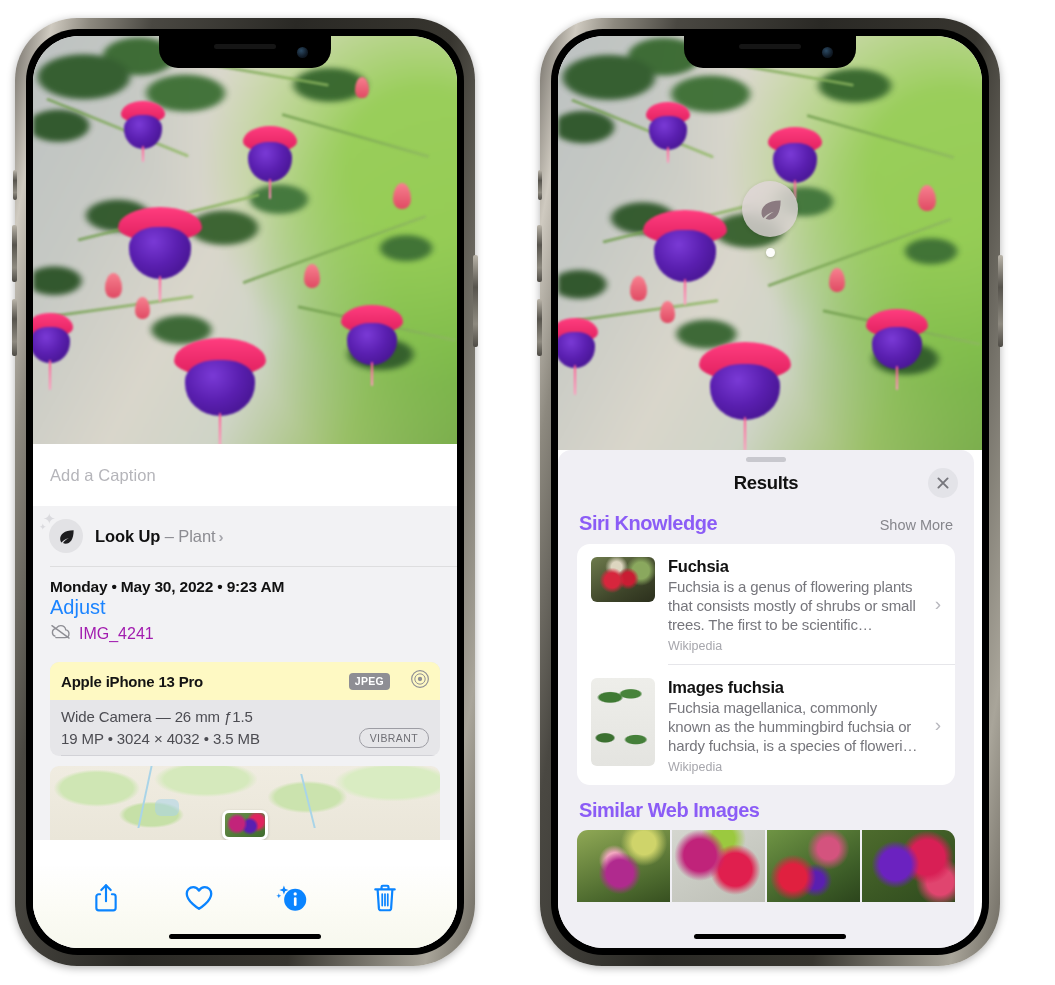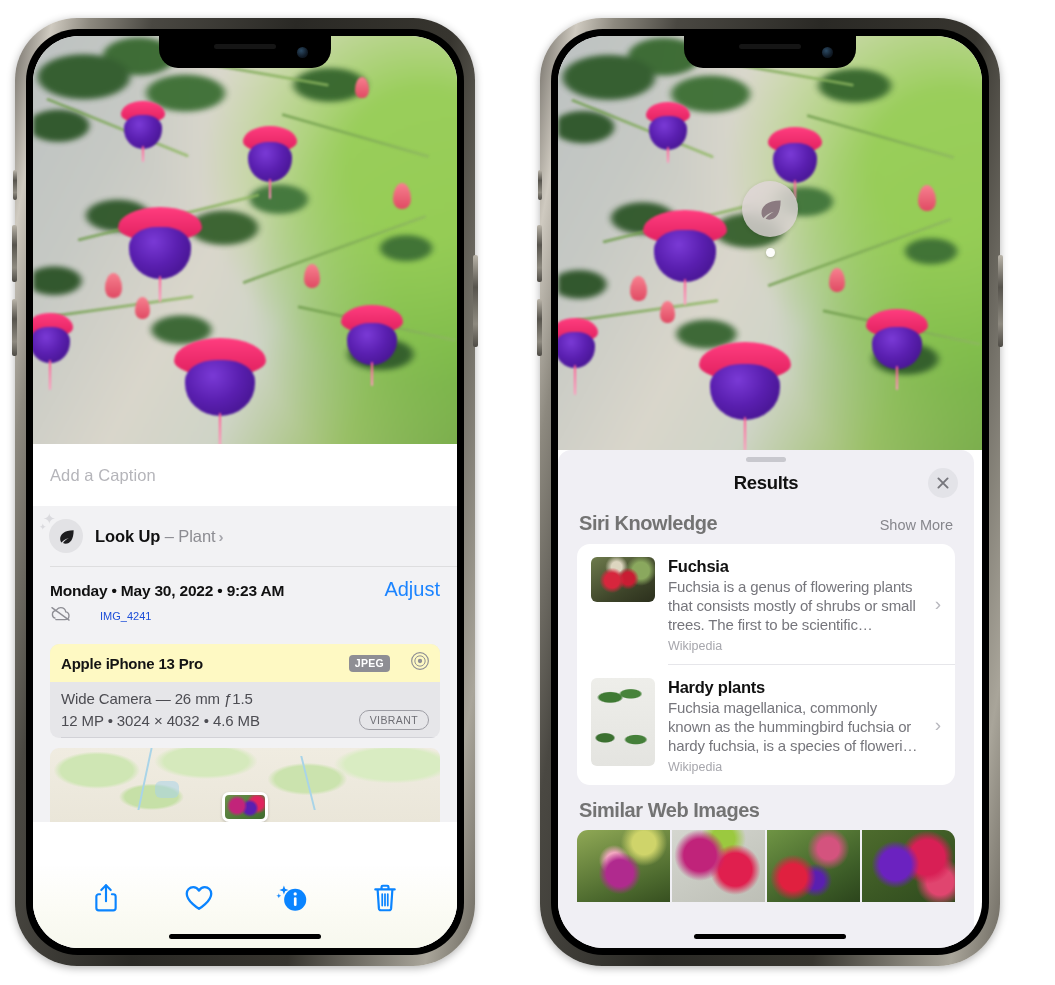--- a/index.html
+++ b/index.html
@@ -145,25 +145,25 @@
   }
   .spark { position:absolute; color:#dadade; line-height:1; }
   .spark.a { left:-6px; top:-8px; font-size:15px; }
   .spark.b { left:-10px; top:4px; font-size:9px; }
   .lu-text { font-size:16.5px; font-weight:700; color:#111; letter-spacing:-.1px; }
   .lu-text .sub { font-weight:400; color:#8c8c92; }
   .lu-chev { color:#a6a6ac; font-size:15px; margin-left:3px; }
   .hair { height:1px; background:#dededf; margin-left:17px; }
 
   .meta-block { background:#f2f2f4; padding:11px 17px 9px; }
-  .meta-top { display:flex; align-items:baseline; justify-content:space-between; }
+  .meta-top { display:flex; align-items:baseline; justify-content:space-between;flex-direction:column; }
   .meta-date { font-size:15.5px; font-weight:700; color:#111; letter-spacing:-.2px; }
   .meta-adjust { font-size:20px; color:#1b84ff; }
   .meta-file { display:flex; align-items:center; gap:8px; margin-top:5px; }
-  .meta-fname { font-size:11px; color:#1d4ed8;margin-left:21px; }
+  .meta-fname { font-size:16px; color:#a21caf; }
 
   .exif-card { margin:9px 17px 0; background:#e6e6e9; border-radius:9px; overflow:hidden; }
   .exif-head {
     display:flex; align-items:center; justify-content:space-between;
     padding:7px 10px 7px 11px; background:#fef9c3;
   }
   .exif-dev { font-size:15px; font-weight:700; color:#141414; letter-spacing:-.2px; }
   .exif-right { display:flex; align-items:center; gap:20px; }
   .badge-jpeg {
     font-size:10.5px; font-weight:700; color:#fff; background:#8e8e94;
@@ -252,21 +252,21 @@
   .res-title { font-size:18.5px; font-weight:700; color:#111; letter-spacing:-.3px; }
   .res-close {
     position:absolute; right:16px; top:50%; transform:translateY(-50%);
     width:30px; height:30px; border-radius:50%; background:#e3e3e8;
     display:flex; align-items:center; justify-content:center;
   }
   .sec-head {
     display:flex; align-items:baseline; justify-content:space-between;
     padding:8px 21px 9px;
   }
-  .sec-title { font-size:20px; font-weight:700; color:#737373; letter-spacing:-.45px; }
+  .sec-title { font-size:20px; font-weight:700; color:#8b5cf6; letter-spacing:-.45px; }
   .sec-more { font-size:14.5px; color:#86868c; }
   .cards { margin:0 19px; background:#fff; border-radius:13px; overflow:hidden; }
   .card { display:flex; align-items:flex-start; gap:13px; padding:13px 12px 11px 14px; position:relative;justify-content:center; }
   .card-thumb { flex:0 0 auto; border-radius:6px; overflow:hidden; }
   .thumb-a {
     width:64px; height:45px;
     background:
       radial-gradient(circle at 33% 52%, #d7263d 0 15%, rgba(215,38,61,0) 26%),
       radial-gradient(circle at 58% 48%, #c81d33 0 14%, rgba(200,29,51,0) 25%),
       radial-gradient(circle at 40% 22%, #ddd6c0 0 10%, rgba(221,214,192,0) 22%),
@@ -432,21 +432,21 @@
                       <circle cx="12" cy="12" r="10" fill="none" stroke="#8e8e94" stroke-width="1.4"></circle>
                       <circle cx="12" cy="12" r="6.2" fill="none" stroke="#8e8e94" stroke-width="1.2"></circle>
                       <circle cx="12" cy="12" r="2.6" fill="#8e8e94"></circle>
                     </svg>
                   </span>
                 </span>
               </div>
               <div class="exif-body">
                 <div class="exif-l1">Wide Camera — 26 mm ƒ1.5</div>
                 <div class="exif-l2row">
-                  <span class="exif-l2">12 MP • 3024 × 4032 • 4.6 MB</span>
+                  <span class="exif-l2">19 MP • 3024 × 4032 • 3.5 MB</span>
                   <span class="badge-vib">VIBRANT</span>
                 </div>
               </div>
               <div class="exif-sep"></div>
             </div>
 
             <div class="map-card">
               <div class="map-river" style="left:24%;top:0;width:2px;height:62px;transform:skewX(-12deg);"></div>
               <div class="map-river" style="left:66%;top:8px;width:2px;height:54px;transform:skewX(14deg);"></div>
               <div class="map-river" style="left:27%;top:33px;width:24px;height:17px;border-radius:6px;opacity:.55;"></div>
@@ -589,21 +589,21 @@
                 <div class="card-src">Wikipedia</div>
               </div>
               <span class="card-chev">›</span>
             </div>
 
             <div class="card-div"></div>
 
             <div class="card">
               <div class="card-thumb thumb-b"></div>
               <div class="card-text">
-                <div class="card-title">Hardy plants</div>
+                <div class="card-title">Images fuchsia</div>
                 <div class="card-desc">Fuchsia magellanica, commonly known as the hummingbird fuchsia or hardy fuchsia, is a species of floweri…</div>
                 <div class="card-src">Wikipedia</div>
               </div>
               <span class="card-chev">›</span>
             </div>
           </div>
 
           <div class="sec-head" style="padding-top:14px;padding-bottom:8px;">
             <span class="sec-title">Similar Web Images</span>
           </div>

